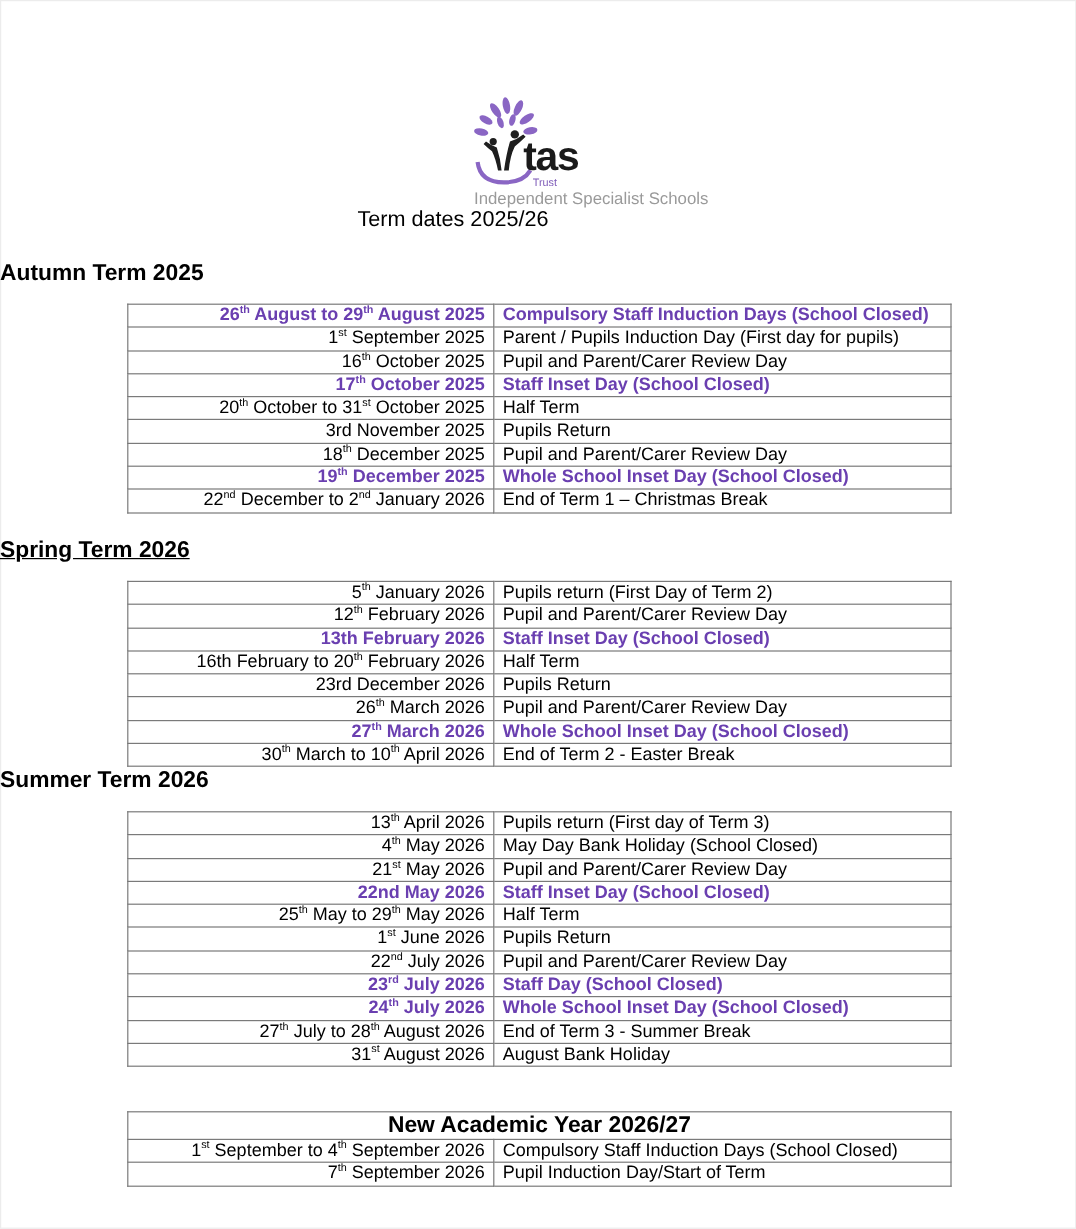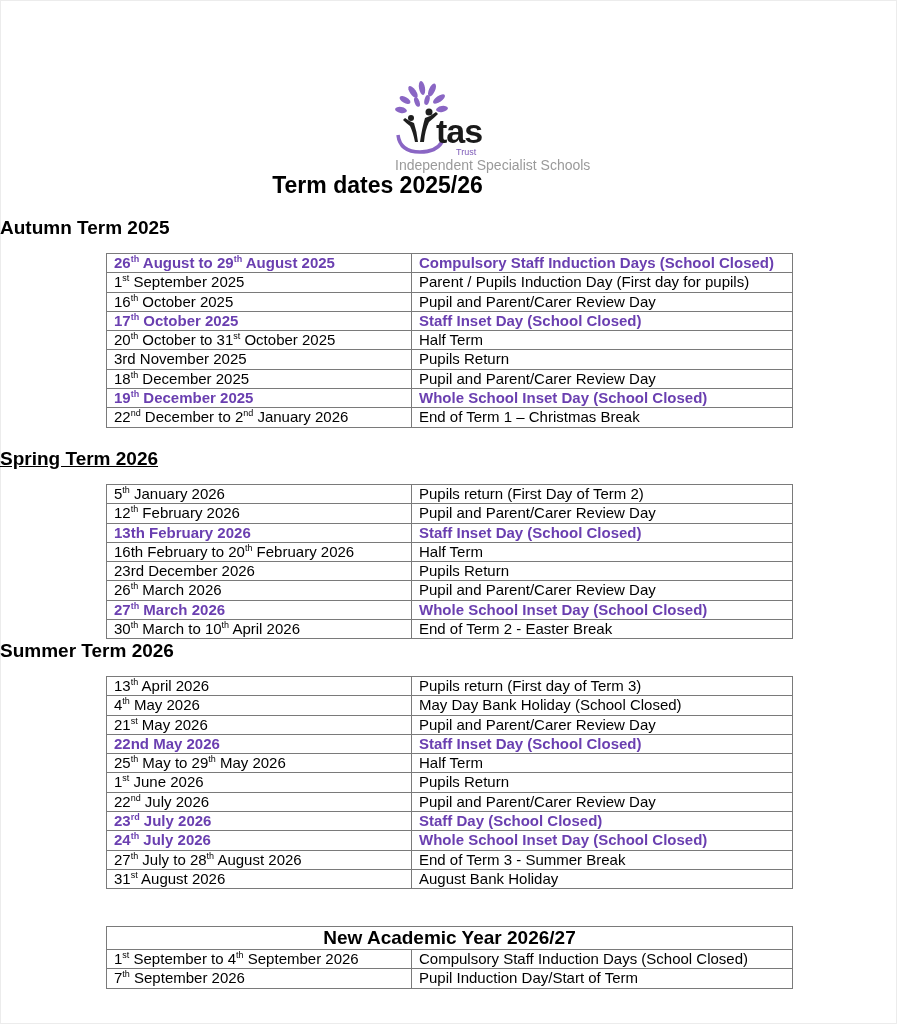--- a/index.html
+++ b/index.html
@@ -1,27 +1,27 @@
 <!DOCTYPE html>
 <html><head>
 <meta charset="utf-8">
 <style>
   html, body { margin:0; padding:0; background:#ffffff; }
   body { width:897px; height:1024px; position:relative; overflow:hidden;
          font-family:"Liberation Sans", sans-serif; color:#000; }
   .page-edge { position:absolute; left:0; top:0; width:895px; height:1022px; border:1px solid #ececec; }
   .logo { position:absolute; left:392px; top:80px; width:120px; height:88px;text-decoration:underline; }
   .logo-text { position:absolute; left:44px; top:32px; font-weight:bold; font-size:34px; color:#1a1a1a; letter-spacing:-1px; }
-  .logo-trust { position:absolute; left:52px; top:67px; font-size:9px; color:#7d5ab8;margin-left:12px; }
+  .logo-trust { position:absolute; left:52px; top:67px; font-size:9px; color:#7d5ab8; }
   .logo-sub { position:absolute; left:3px; top:77px; font-size:14px; color:#9a9a9a; white-space:nowrap; }
-  .title { position:absolute; left:0; width:755px; top:172px; text-align:center; font-weight:bold; font-size:23px; }
+  .title { position:absolute; left:0; width:755px; top:172px; text-align:center; font-weight:normal; font-size:18px; }
   .term-heading { position:absolute; left:0; width:897px; text-align:left; font-weight:bold; font-size:19px; }
   table.tt { position:absolute; left:106px; width:687px; border-collapse:collapse; font-size:15px; }
   table.tt td { border:1px solid #7a7a7a; padding:0 7px; line-height:18.3px; vertical-align:top; }
-  table.tt td.c1 { width:290px; }
+  table.tt td.c1 { width:290px;text-align:right; }
   tr.hl td { color:#6a3fb0; font-weight:bold; }
   sup { font-size:9px; line-height:0; vertical-align:6px; }
   table.tt td.ny-head { text-align:center; font-weight:bold; font-size:19px; line-height:22px; color:#000; }
 </style>
 </head>
 <body>
 
 <div class="page-edge"></div>
 
 <div class="logo">

